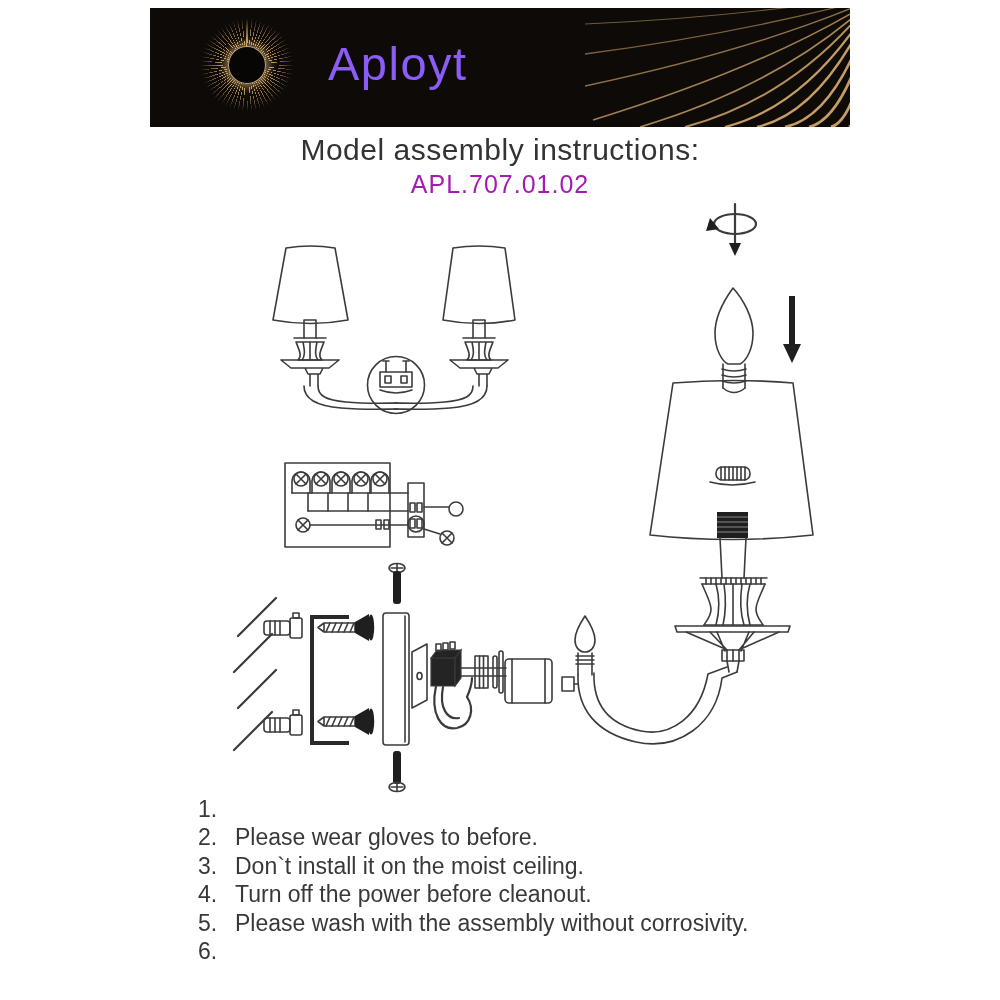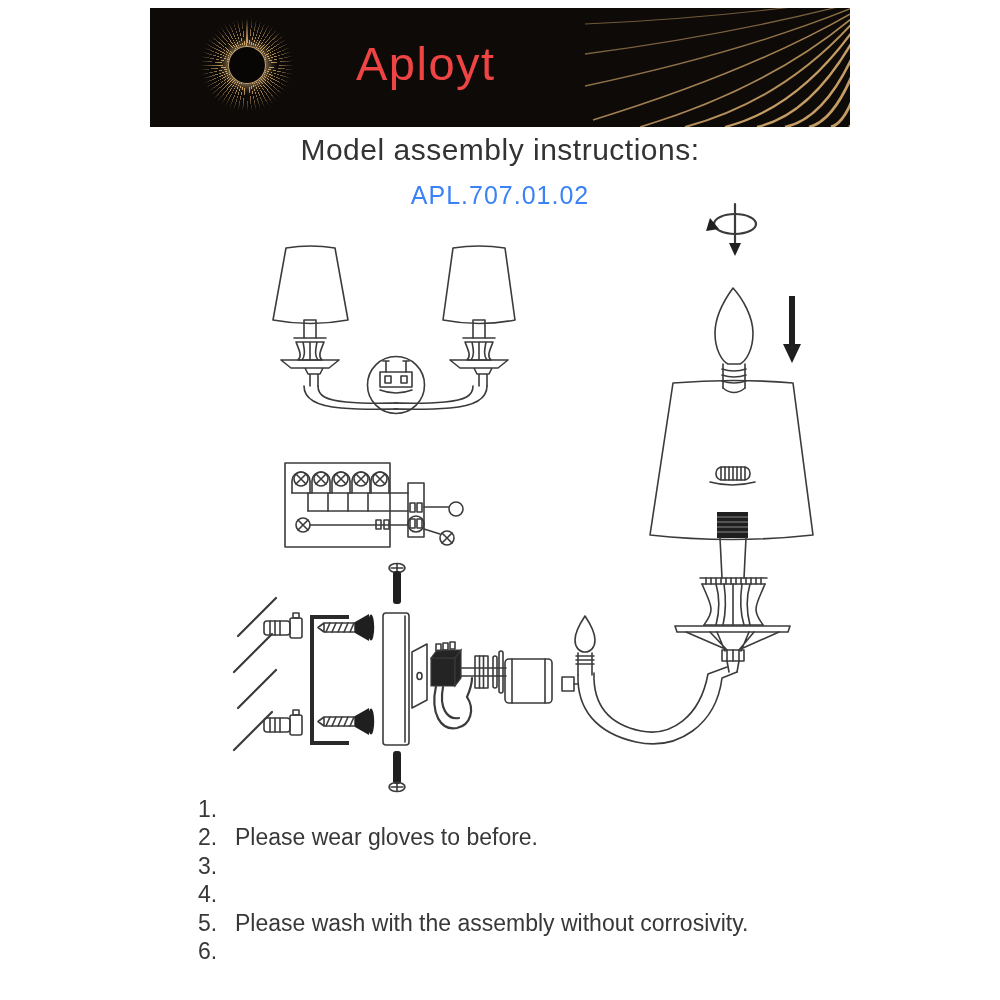--- a/index.html
+++ b/index.html
@@ -9,28 +9,28 @@
 
   
   .banner{position:absolute;left:0;top:8px;width:700px;height:119px;background:#0d0a08;overflow:hidden;}
   .starburst{position:absolute;left:49px;top:9px;width:96px;height:96px;border-radius:50%;
     background:
       radial-gradient(circle closest-side, rgba(13,10,8,0) 0 52%, rgba(13,10,8,.55) 78%, #0d0a08 97%),
       repeating-conic-gradient(rgba(205,163,103,.95) 0deg 1.3deg, rgba(13,10,8,0) 1.3deg 5.6deg);}
   .starburst .core{position:absolute;left:29px;top:29px;width:38px;height:38px;border-radius:50%;
       background:#080604;box-shadow:0 0 9px 3px rgba(225,183,121,.65), inset 0 0 0 1px rgba(240,205,150,.8);}
   .brand{position:absolute;left:178px;top:28px;font-size:47px;font-weight:400;letter-spacing:1.5px;
-      color:#ef4444;margin-left:28px;}
+      color:#8b5cf6;}
   .rays{position:absolute;right:0;top:0;}
   .rays path{fill:none;stroke:#c59c63;}
 
   
   .title-block{position:absolute;left:0;top:133px;width:700px;text-align:center;}
   .title-line1{font-size:30px;letter-spacing:.5px;color:#333333;}
-  .title-line2{font-size:25px;letter-spacing:1px;color:#3b82f6;margin-top:14px;}
+  .title-line2{font-size:25px;letter-spacing:1px;color:#a21caf;margin-top:3px;}
 
   
   .diagram{position:absolute;left:0;top:200px;}
   .diagram *{vector-effect:non-scaling-stroke;}
   .ln{fill:none;stroke:#3b3b3b;stroke-width:1.6;stroke-linecap:round;stroke-linejoin:round;}
   .ln2{fill:none;stroke:#3b3b3b;stroke-width:2.2;stroke-linecap:round;stroke-linejoin:round;}
   .thick{fill:none;stroke:#2a2a2a;stroke-width:4;stroke-linecap:square;}
   .dark{fill:#1f1f1f;stroke:none;}
   .dkst{fill:#242424;stroke:#3b3b3b;stroke-width:1.2;}
   .ridge{fill:none;stroke:#8a8a8a;stroke-width:1;}
@@ -237,23 +237,25 @@
     <ol class="instructions">
       <li>
         <span class="num">1.</span>
       </li>
       <li>
         <span class="num">2.</span>
         <span>Please wear gloves to before.</span>
       </li>
       <li>
         <span class="num">3.</span>
+        <span>Don`t install it on the moist ceiling.</span>
       </li>
       <li>
         <span class="num">4.</span>
+        <span>Turn off the power before cleanout.</span>
       </li>
       <li>
         <span class="num">5.</span>
         <span>Please wash with the assembly without corrosivity.</span>
       </li>
       <li>
         <span class="num">6.</span>
       </li>
     </ol>
 

